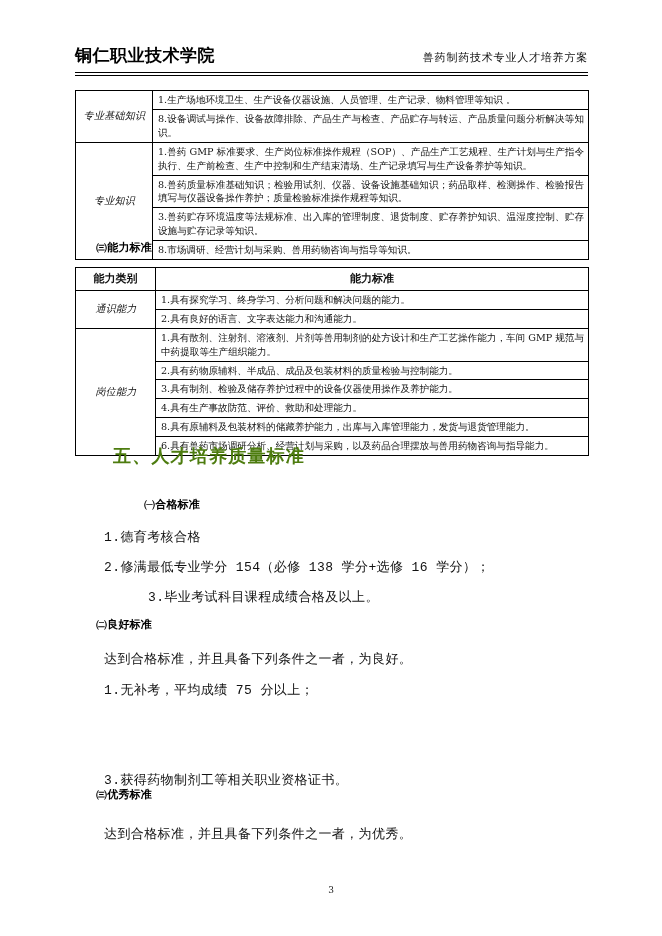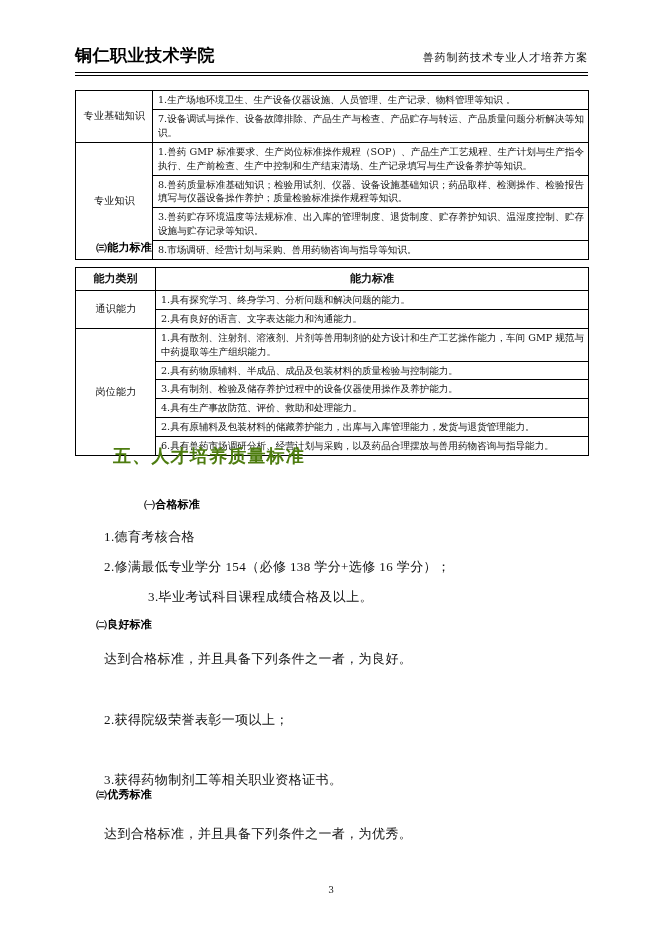--- a/index.html
+++ b/index.html
@@ -76,20 +76,21 @@
     font-weight: bold;
     font-family: "DejaVu Sans", "Liberation Sans", sans-serif;
     font-size: 11px;
     padding: 3px 4px;
   }
   td.cat-cell {
     text-align: center;
     vertical-align: middle;
     font-size: 10px;
     letter-spacing: 0.3px;
+    font-style: italic;
   }
   td.item-cell {
     text-align: justify;
     text-justify: inter-ideograph;
   }
 
   #table-knowledge { left: 75px; top: 90px; width: 513px; }
   #table-knowledge col.c1 { width: 77px; }
   #table-knowledge col.c2 { width: 436px; }
 
@@ -113,21 +114,21 @@
     font-weight: bold;
     font-size: 18px;
     letter-spacing: 1.2px;
     color: #4d7c0f;
     white-space: nowrap;
   }
 
   
   .body-line {
     position: absolute;
-    font-family: Liberation Serif, serif;
+    font-family: Liberation Mono, monospace;
     font-size: 13px;
     letter-spacing: 0.4px;
     color: #111;
     white-space: nowrap;
   }
 
   
   .page-number {
     position: absolute;
     left: 0;
@@ -154,21 +155,21 @@
     <colgroup>
         <col class="c1">
         <col class="c2">
       </colgroup>
     <tbody>
       <tr>
         <td class="cat-cell" rowspan="2">专业基础知识</td>
         <td class="item-cell">1.生产场地环境卫生、生产设备仪器设施、人员管理、生产记录、物料管理等知识 。</td>
       </tr>
       <tr>
-        <td class="item-cell">7.设备调试与操作、设备故障排除、产品生产与检查、产品贮存与转运、产品质量问题分析解决等知识。</td>
+        <td class="item-cell">8.设备调试与操作、设备故障排除、产品生产与检查、产品贮存与转运、产品质量问题分析解决等知识。</td>
       </tr>
       <tr>
         <td class="cat-cell" rowspan="4">专业知识</td>
         <td class="item-cell">1.兽药 GMP 标准要求、生产岗位标准操作规程（SOP）、产品生产工艺规程、生产计划与生产指令执行、生产前检查、生产中控制和生产结束清场、生产记录填写与生产设备养护等知识。</td>
       </tr>
       <tr>
         <td class="item-cell">8.兽药质量标准基础知识；检验用试剂、仪器、设备设施基础知识；药品取样、检测操作、检验报告填写与仪器设备操作养护；质量检验标准操作规程等知识。</td>
       </tr>
       <tr>
         <td class="item-cell">3.兽药贮存环境温度等法规标准、出入库的管理制度、退货制度、贮存养护知识、温湿度控制、贮存设施与贮存记录等知识。</td>
@@ -207,38 +208,38 @@
       <tr>
         <td class="item-cell">2.具有药物原辅料、半成品、成品及包装材料的质量检验与控制能力。</td>
       </tr>
       <tr>
         <td class="item-cell">3.具有制剂、检验及储存养护过程中的设备仪器使用操作及养护能力。</td>
       </tr>
       <tr>
         <td class="item-cell">4.具有生产事故防范、评价、救助和处理能力。</td>
       </tr>
       <tr>
-        <td class="item-cell">2.具有原辅料及包装材料的储藏养护能力，出库与入库管理能力，发货与退货管理能力。</td>
+        <td class="item-cell">8.具有原辅料及包装材料的储藏养护能力，出库与入库管理能力，发货与退货管理能力。</td>
       </tr>
       <tr>
         <td class="item-cell">6.具有兽药市场调研分析、经营计划与采购，以及药品合理摆放与兽用药物咨询与指导能力。</td>
       </tr>
     </tbody>
   </table>
 
   <div class="section-heading" style="left:113px; top:444px;">五、人才培养质量标准</div>
 
   <div class="sub-heading" style="left:96px; top:497px;margin-left:48px;">㈠合格标准</div>
   <div class="body-line" style="left:104px; top:528px;">1.德育考核合格</div>
   <div class="body-line" style="left:104px; top:558px;">2.修满最低专业学分 154（必修 138 学分+选修 16 学分）；</div>
   <div class="body-line" style="left:104px; top:588px;margin-left:44px;">3.毕业考试科目课程成绩合格及以上。</div>
 
   <div class="sub-heading" style="left:96px; top:617px;">㈡良好标准</div>
   <div class="body-line" style="left:104px; top:650px;">达到合格标准，并且具备下列条件之一者，为良好。</div>
-  <div class="body-line" style="left:104px; top:711px;">2.获得院级荣誉表彰一项以上；</div>
+  <div class="body-line" style="left:104px; top:681px;">1.无补考，平均成绩 75 分以上；</div>
   <div class="body-line" style="left:104px; top:771px;">3.获得药物制剂工等相关职业资格证书。</div>
 
   <div class="sub-heading" style="left:96px; top:787px;">㈢优秀标准</div>
   <div class="body-line" style="left:104px; top:825px;">达到合格标准，并且具备下列条件之一者，为优秀。</div>
 
   <div class="page-number">3</div>
 
 </div>
 
 </body></html>

